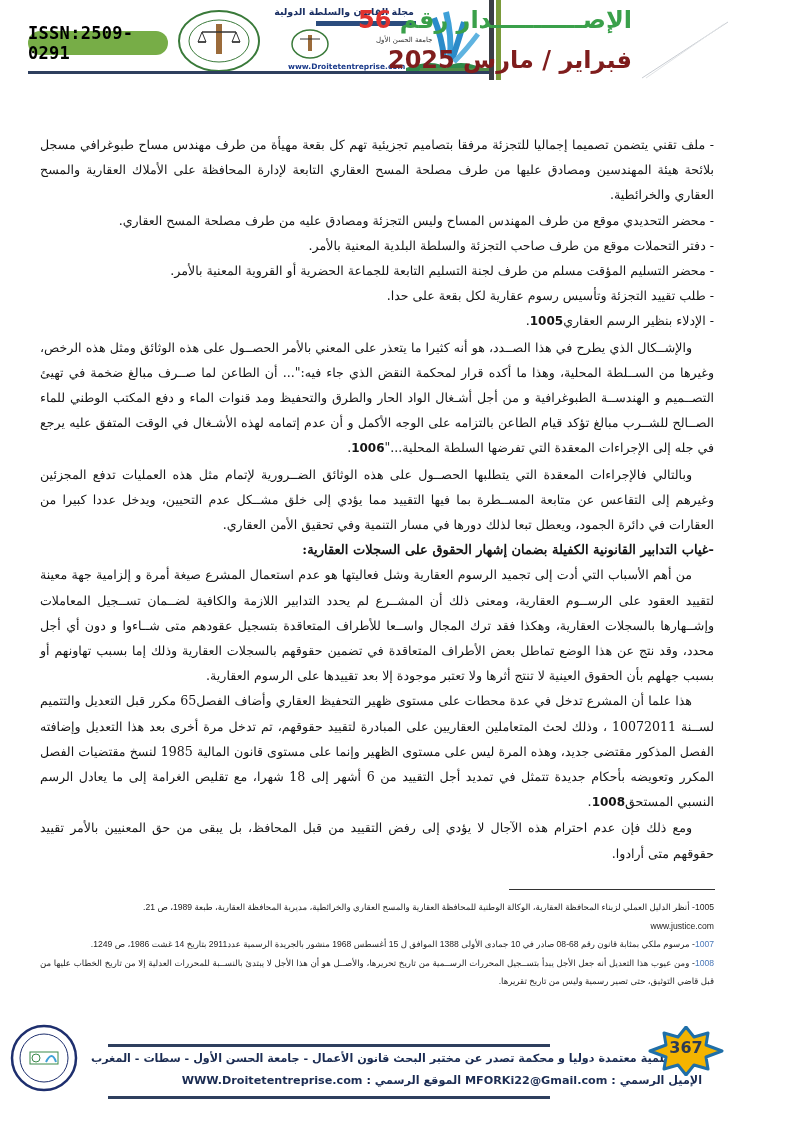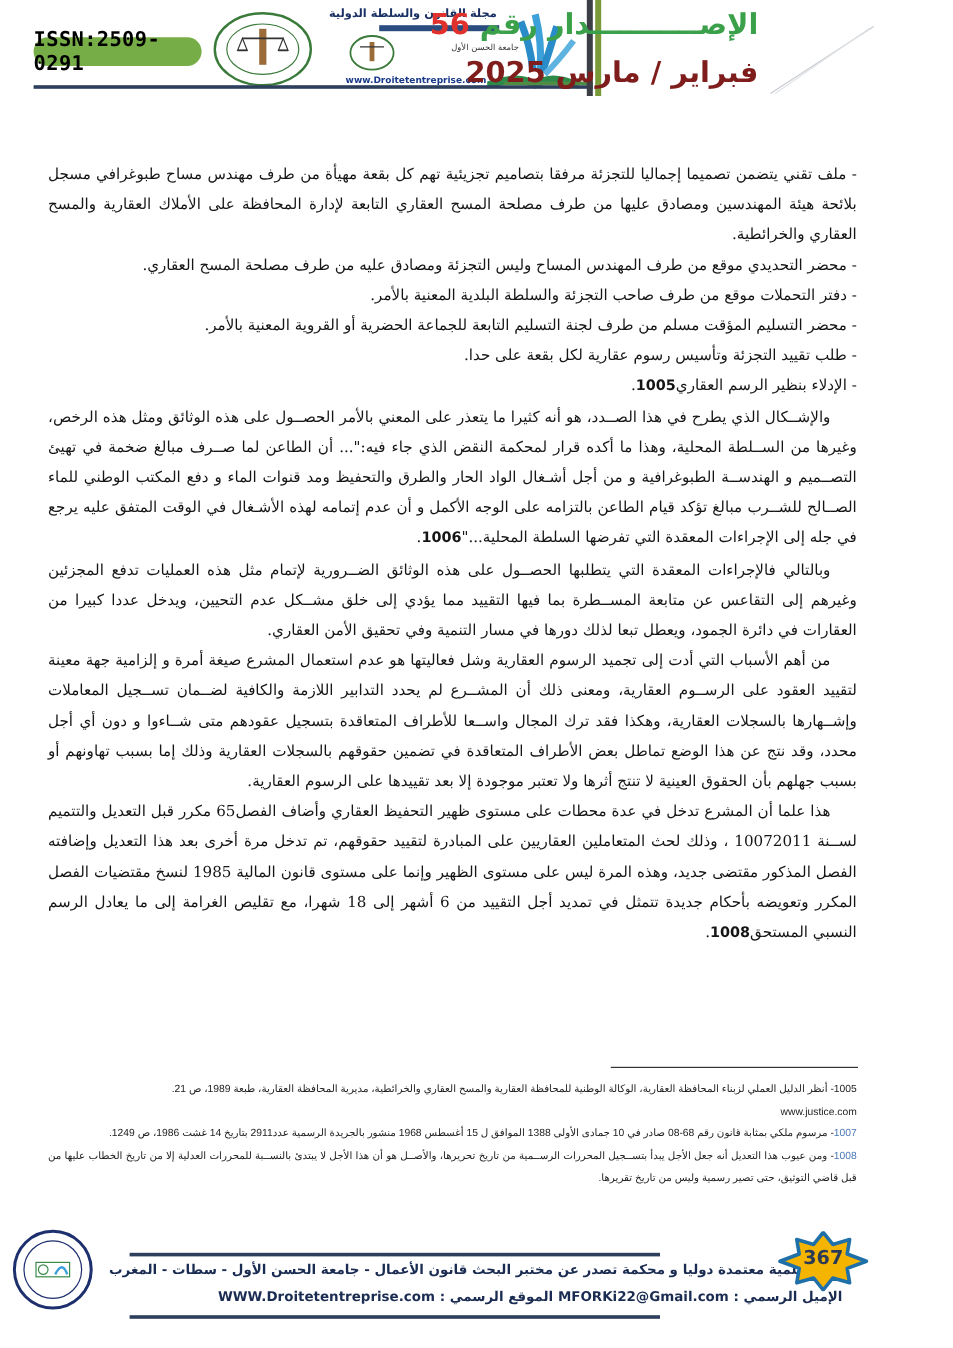--- a/index.html
+++ b/index.html
@@ -132,22 +132,24 @@
 
 <div class="content">
   <p><span>- ملف تقني يتضمن تصميما إجماليا للتجزئة مرفقا بتصاميم تجزيئية تهم كل بقعة مهيأة من طرف مهندس مساح طبوغرافي مسجل بلائحة هيئة المهندسين ومصادق عليها من طرف مصلحة المسح العقاري التابعة لإدارة المحافظة على الأملاك العقارية والمسح العقاري والخرائطية.</span></p>
   <p><span>- محضر التحديدي موقع من طرف المهندس المساح وليس التجزئة ومصادق عليه من طرف مصلحة المسح العقاري.</span></p>
   <p><span>- دفتر التحملات موقع من طرف صاحب التجزئة والسلطة البلدية المعنية بالأمر.</span></p>
   <p><span>- محضر التسليم المؤقت مسلم من طرف لجنة التسليم التابعة للجماعة الحضرية أو القروية المعنية بالأمر.</span></p>
   <p><span>- طلب تقييد التجزئة وتأسيس رسوم عقارية لكل بقعة على حدا.</span></p>
   <p><span>- الإدلاء بنظير الرسم العقاري</span><span class="fnref">1005</span><span>.</span></p>
   <p class="indent"><span>والإشــكال الذي يطرح في هذا الصــدد، هو أنه كثيرا ما يتعذر على المعني بالأمر الحصــول على هذه الوثائق ومثل هذه الرخص، وغيرها من الســلطة المحلية، وهذا ما أكده  قرار لمحكمة النقض الذي جاء فيه:"... أن الطاعن لما صــرف مبالغ ضخمة في تهيئ التصــميم و الهندســة الطبوغرافية و من أجل أشـغال الواد الحار والطرق والتحفيظ ومد قنوات الماء و دفع المكتب الوطني للماء الصــالح للشــرب مبالغ تؤكد قيام الطاعن بالتزامه على الوجه الأكمل و أن عدم إتمامه لهذه الأشـغال في الوقت المتفق عليه يرجع في جله إلى الإجراءات المعقدة التي تفرضها السلطة المحلية..."</span><span class="fnref">1006</span><span>.</span></p>
   <p class="indent"><span>وبالتالي فالإجراءات المعقدة التي يتطلبها الحصــول على هذه الوثائق الضــرورية لإتمام مثل هذه العمليات تدفع المجزئين وغيرهم إلى التقاعس عن متابعة المســطرة بما فيها التقييد مما يؤدي إلى خلق مشــكل عدم التحيين، ويدخل عددا كبيرا من العقارات في دائرة الجمود، ويعطل تبعا لذلك دورها في مسار التنمية وفي تحقيق الأمن العقاري.</span></p>
+  <p class="heading"><span>-غياب التدابير القانونية الكفيلة بضمان إشهار الحقوق على السجلات العقارية:</span></p>
   <p class="indent"><span>من أهم الأسباب التي أدت إلى تجميد الرسوم العقارية وشل فعاليتها هو عدم استعمال المشرع صيغة أمرة و إلزامية جهة معينة لتقييد العقود على الرســوم العقارية، ومعنى ذلك أن المشــرع لم يحدد التدابير اللازمة والكافية لضــمان تســجيل المعاملات وإشــهارها بالسجلات العقارية، وهكذا فقد ترك المجال واســعا للأطراف المتعاقدة بتسجيل عقودهم متى شــاءوا و دون أي أجل محدد، وقد نتج عن هذا الوضع تماطل بعض الأطراف المتعاقدة في تضمين حقوقهم بالسجلات العقارية وذلك إما بسبب تهاونهم أو بسبب جهلهم بأن الحقوق العينية لا تنتج أثرها ولا تعتبر موجودة إلا بعد تقييدها على الرسوم العقارية.</span></p>
   <p class="indent"><span>هذا علما أن المشرع تدخل في عدة محطات على مستوى ظهير التحفيظ العقاري وأضاف الفصل65  مكرر قبل التعديل والتتميم لســنة 10072011 ، وذلك لحث المتعاملين العقاريين على المبادرة لتقييد حقوقهم، تم تدخل مرة أخرى بعد هذا التعديل وإضافته الفصل المذكور مقتضى جديد، وهذه المرة ليس على مستوى الظهير وإنما على مستوى قانون المالية 1985 لنسخ مقتضيات الفصل المكرر وتعويضه بأحكام جديدة تتمثل في تمديد أجل التقييد من 6 أشهر إلى 18 شهرا، مع تقليص الغرامة إلى ما يعادل الرسم النسبي المستحق</span><span class="fnref">1008</span><span>.</span></p>
+  <p class="indent"><span>ومع ذلك فإن عدم احترام هذه الآجال لا يؤدي إلى رفض التقييد من قبل المحافظ، بل يبقى من حق المعنيين بالأمر تقييد حقوقهم متى أرادوا.</span></p>
 </div>
 
 <div class="fn-rule"></div>
 <div class="footnotes">
   <div><span class="fn-num">1005</span><span>- أنظر الدليل العملي لزبناء المحافظة العقارية، الوكالة الوطنية للمحافظة العقارية والمسح العقاري والخرائطية، مديرية المحافظة العقارية، طبعة 1989، ص 21.</span></div>
   <div class="url-line">www.justice.com</div>
   <div><span class="fn-num link">1007</span><span>- مرسوم ملكي بمثابة قانون رقم 68-08 صادر في 10 جمادى الأولى 1388 الموافق ل 15 أغسطس 1968 منشور بالجريدة الرسمية عدد2911 بتاريخ 14 غشت 1986، ص 1249.</span></div>
   <div><span class="fn-num link">1008</span><span>- ومن عيوب هذا التعديل أنه جعل الأجل يبدأ بتســجيل المحررات الرســمية من تاريخ تحريرها، والأصــل هو أن هذا الأجل لا يبتدئ بالنســبة للمحررات العدلية إلا من تاريخ الخطاب عليها من قبل قاضي التوثيق، حتى تصير رسمية وليس من تاريخ تقريرها.</span></div>
 </div>
 

